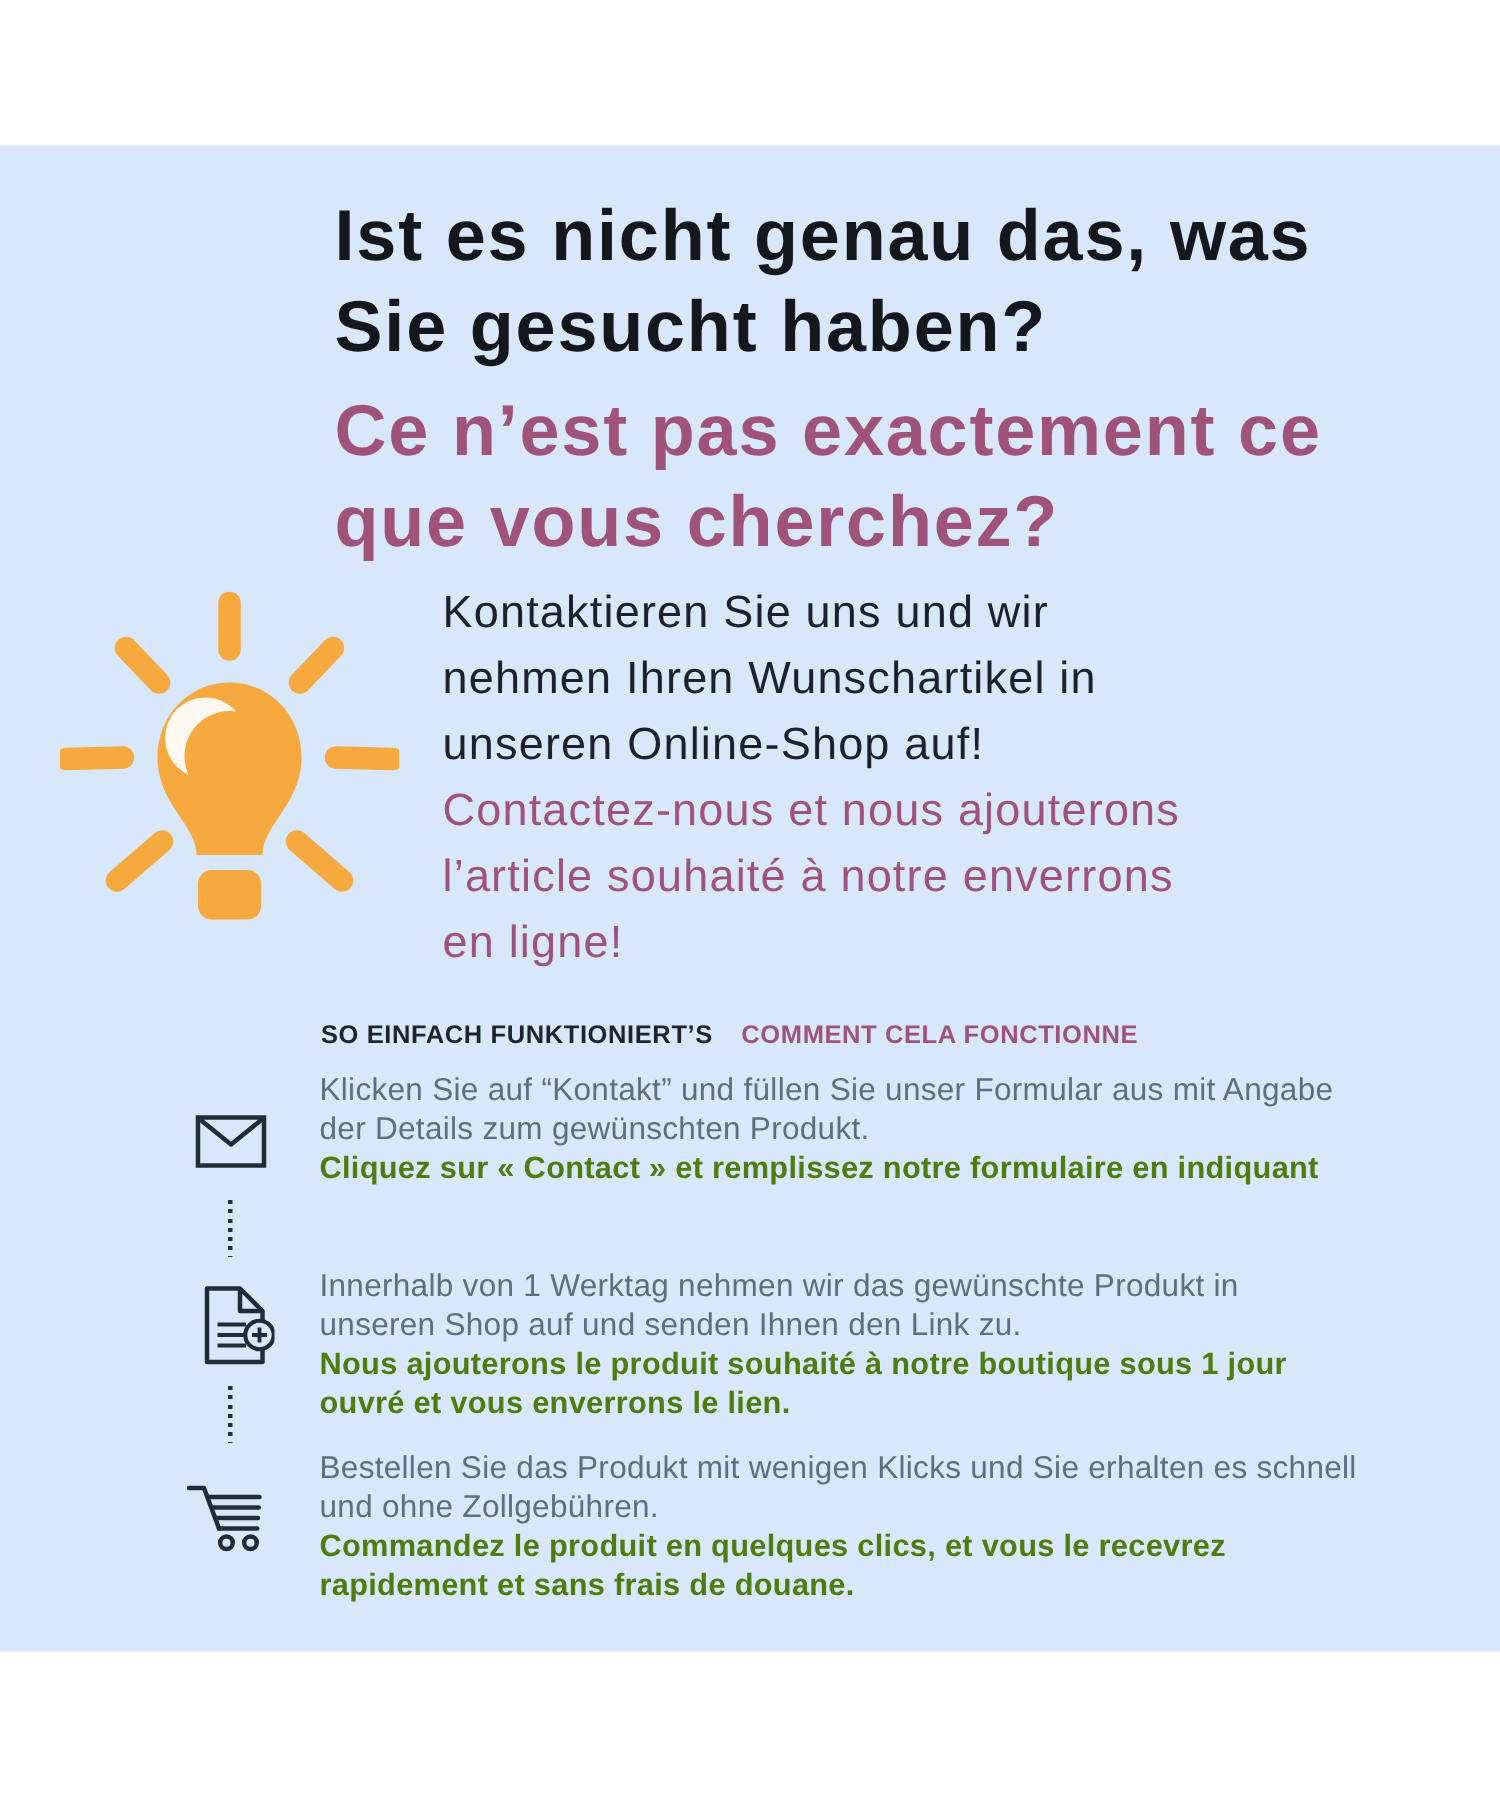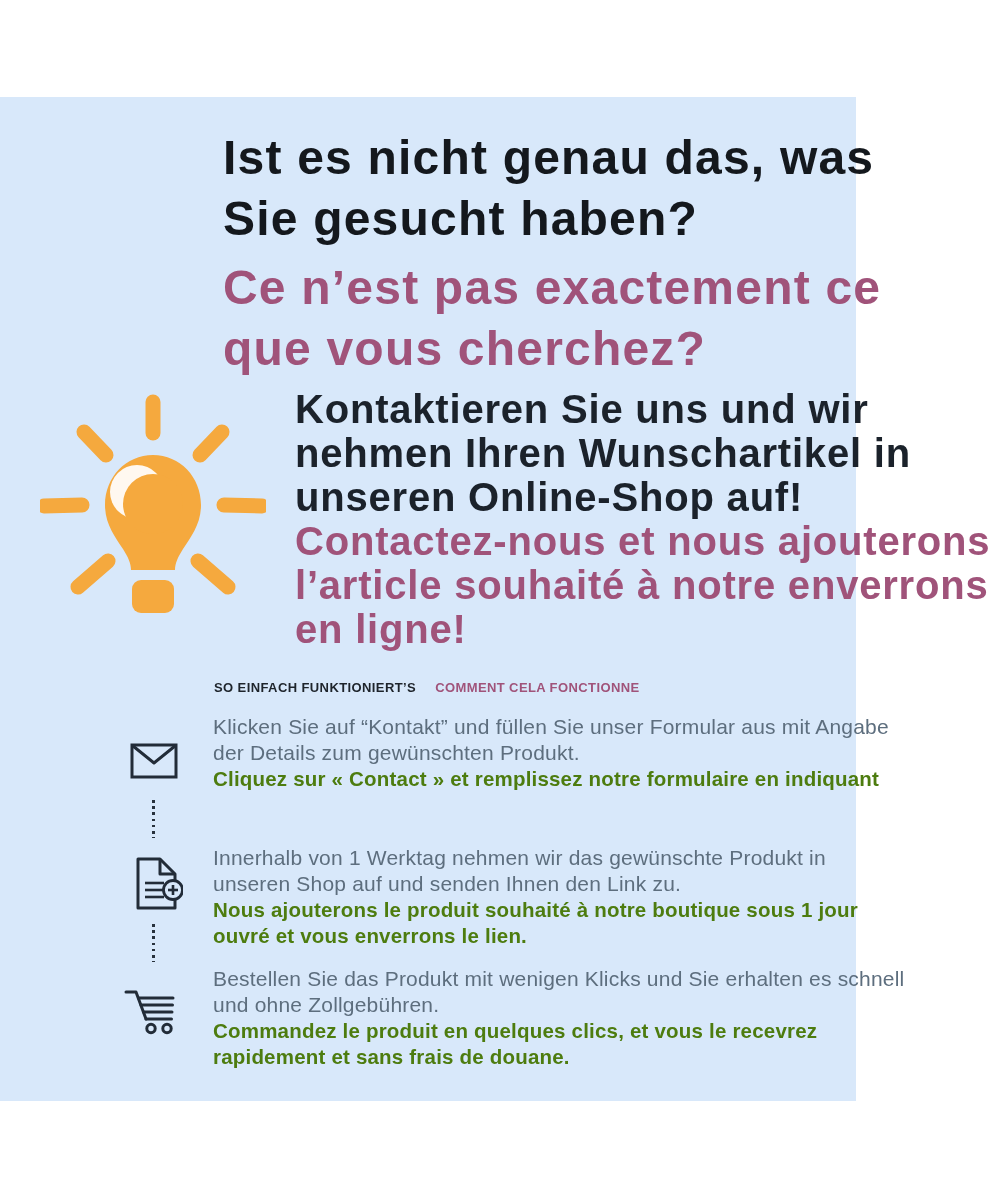--- a/index.html
+++ b/index.html
@@ -2,41 +2,41 @@
 <html><head>
 <meta charset="utf-8">
 <style>
   html,body{margin:0;padding:0;}
   body{
     width:1000px;height:1200px;position:relative;background:#ffffff;
     font-family:"Liberation Sans","DejaVu Sans",sans-serif;
     -webkit-font-smoothing:antialiased;overflow:hidden;
   }
   .panel{
-    position:absolute;left:0;top:97px;width:856px;height:1004px;
+    position:absolute;left:0;top:97px;width:1000px;height:1004px;
     background:#d8e8fa;
   }
   .abs{position:absolute;}
   
   .hero-line{
     font-size:48px;font-weight:700;line-height:61px;letter-spacing:1.2px;
     white-space:nowrap;
   }
   .hero-de{color:#14181d;}
   .hero-fr{color:#a0537a;}
   
   .intro-line{
-    font-size:40px;font-weight:700;line-height:44px;letter-spacing:0.8px;
+    font-size:30px;font-weight:400;line-height:44px;letter-spacing:0.8px;
     white-space:nowrap;
   }
   .intro-de{color:#1b222b;}
   .intro-fr{color:#a0537a;}
   
   .how-row{display:flex;gap:19px;align-items:baseline;}
-  .how-label{font-size:13px;font-weight:700;letter-spacing:0.4px;white-space:nowrap;}
+  .how-label{font-size:17px;font-weight:700;letter-spacing:0.4px;white-space:nowrap;}
   .how-de{color:#1e242b;}
   .how-fr{color:#a0537a;text-align:center;}
   
   .step-line{
     font-size:21px;line-height:26px;letter-spacing:0.2px;white-space:nowrap;
   }
   .step-de{color:#5d6e7e;font-weight:400;}
   .step-fr{color:#4d7c0f;font-weight:700;font-size:20.5px;}
   
   .dots{

